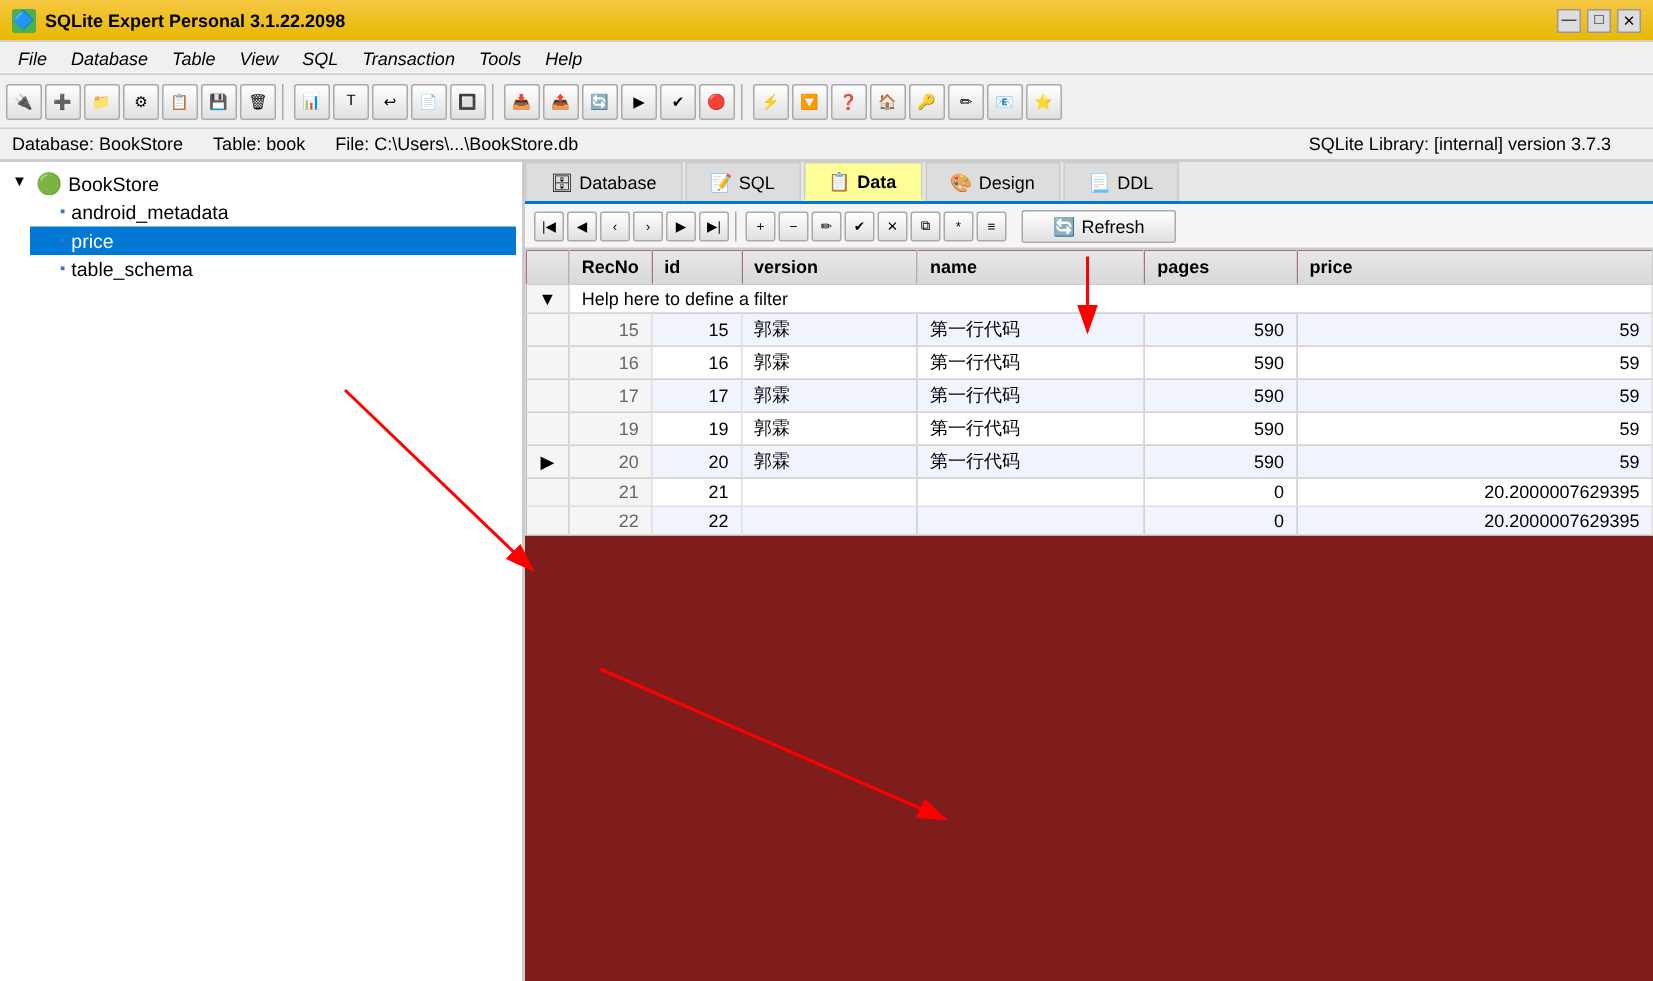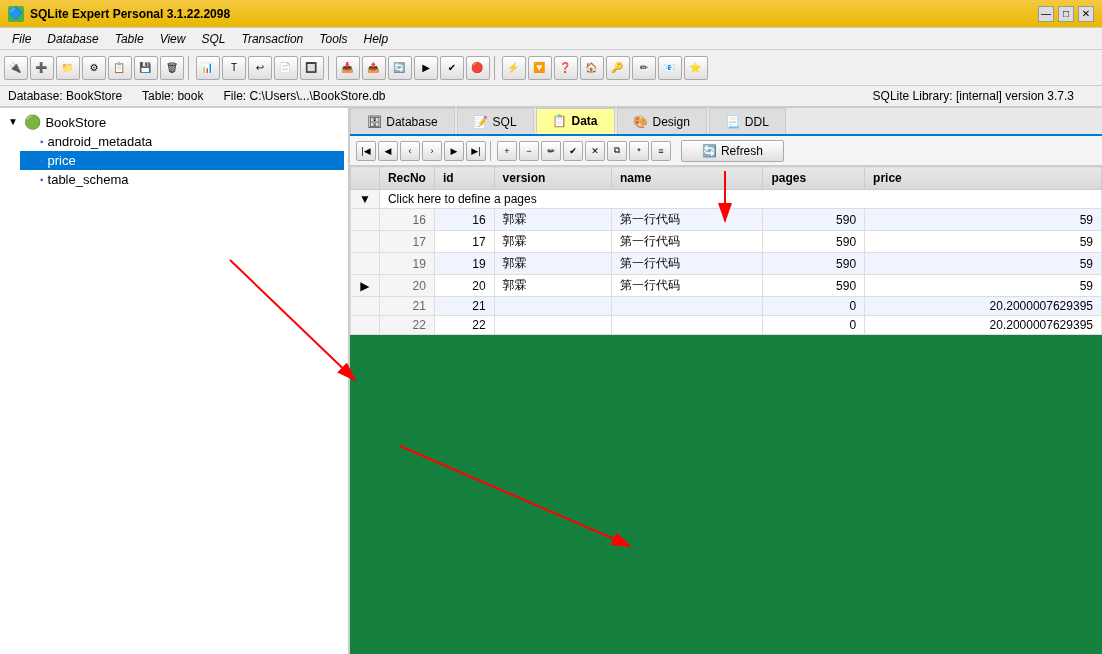--- a/index.html
+++ b/index.html
@@ -144,21 +144,21 @@
       cursor: pointer;
       font-size: 12px;
       margin-left: 8px;
       display: flex; align-items: center; gap: 4px;
     }
     
     
     #data-area {
       flex: 1;
       overflow: auto;
-      background: #15803d;
+      background: #7f1d1d;
       position: relative;
     }
     table {
       border-collapse: collapse;
       width: 100%;
     }
     th {
       background: linear-gradient(to bottom, #e8e8e8, #d8d8d8);
       border: 1px solid #ccc;
       padding: 4px 8px;
@@ -338,23 +338,32 @@
             <th>version</th>
             <th>name</th>
             <th>pages</th>
             <th>price</th>
           </tr>
         </thead>
         <tbody id="table-body">
 
           <tr>
             <td style="background:#f5f5f5;">▼</td>
-            <td colspan="6" class="filter-row">Click here to define a pages</td>
+            <td colspan="6" class="filter-row">Help here to define a filter</td>
           </tr>
 
+            <tr>
+      <td style="background:#f5f5f5; text-align:center; width:14px;"></td>
+      <td class="recno-col" style="text-align:right;">15</td>
+      <td style="text-align:right;">15</td>
+      <td>郭霖</td>
+      <td>第一行代码</td>
+      <td style="text-align:right;">590</td>
+      <td style="text-align:right;">59</td>
+    </tr>
             <tr>
       <td style="background:#f5f5f5; text-align:center; width:14px;"></td>
       <td class="recno-col" style="text-align:right;">16</td>
       <td style="text-align:right;">16</td>
       <td>郭霖</td>
       <td>第一行代码</td>
       <td style="text-align:right;">590</td>
       <td style="text-align:right;">59</td>
     </tr>
             <tr>

